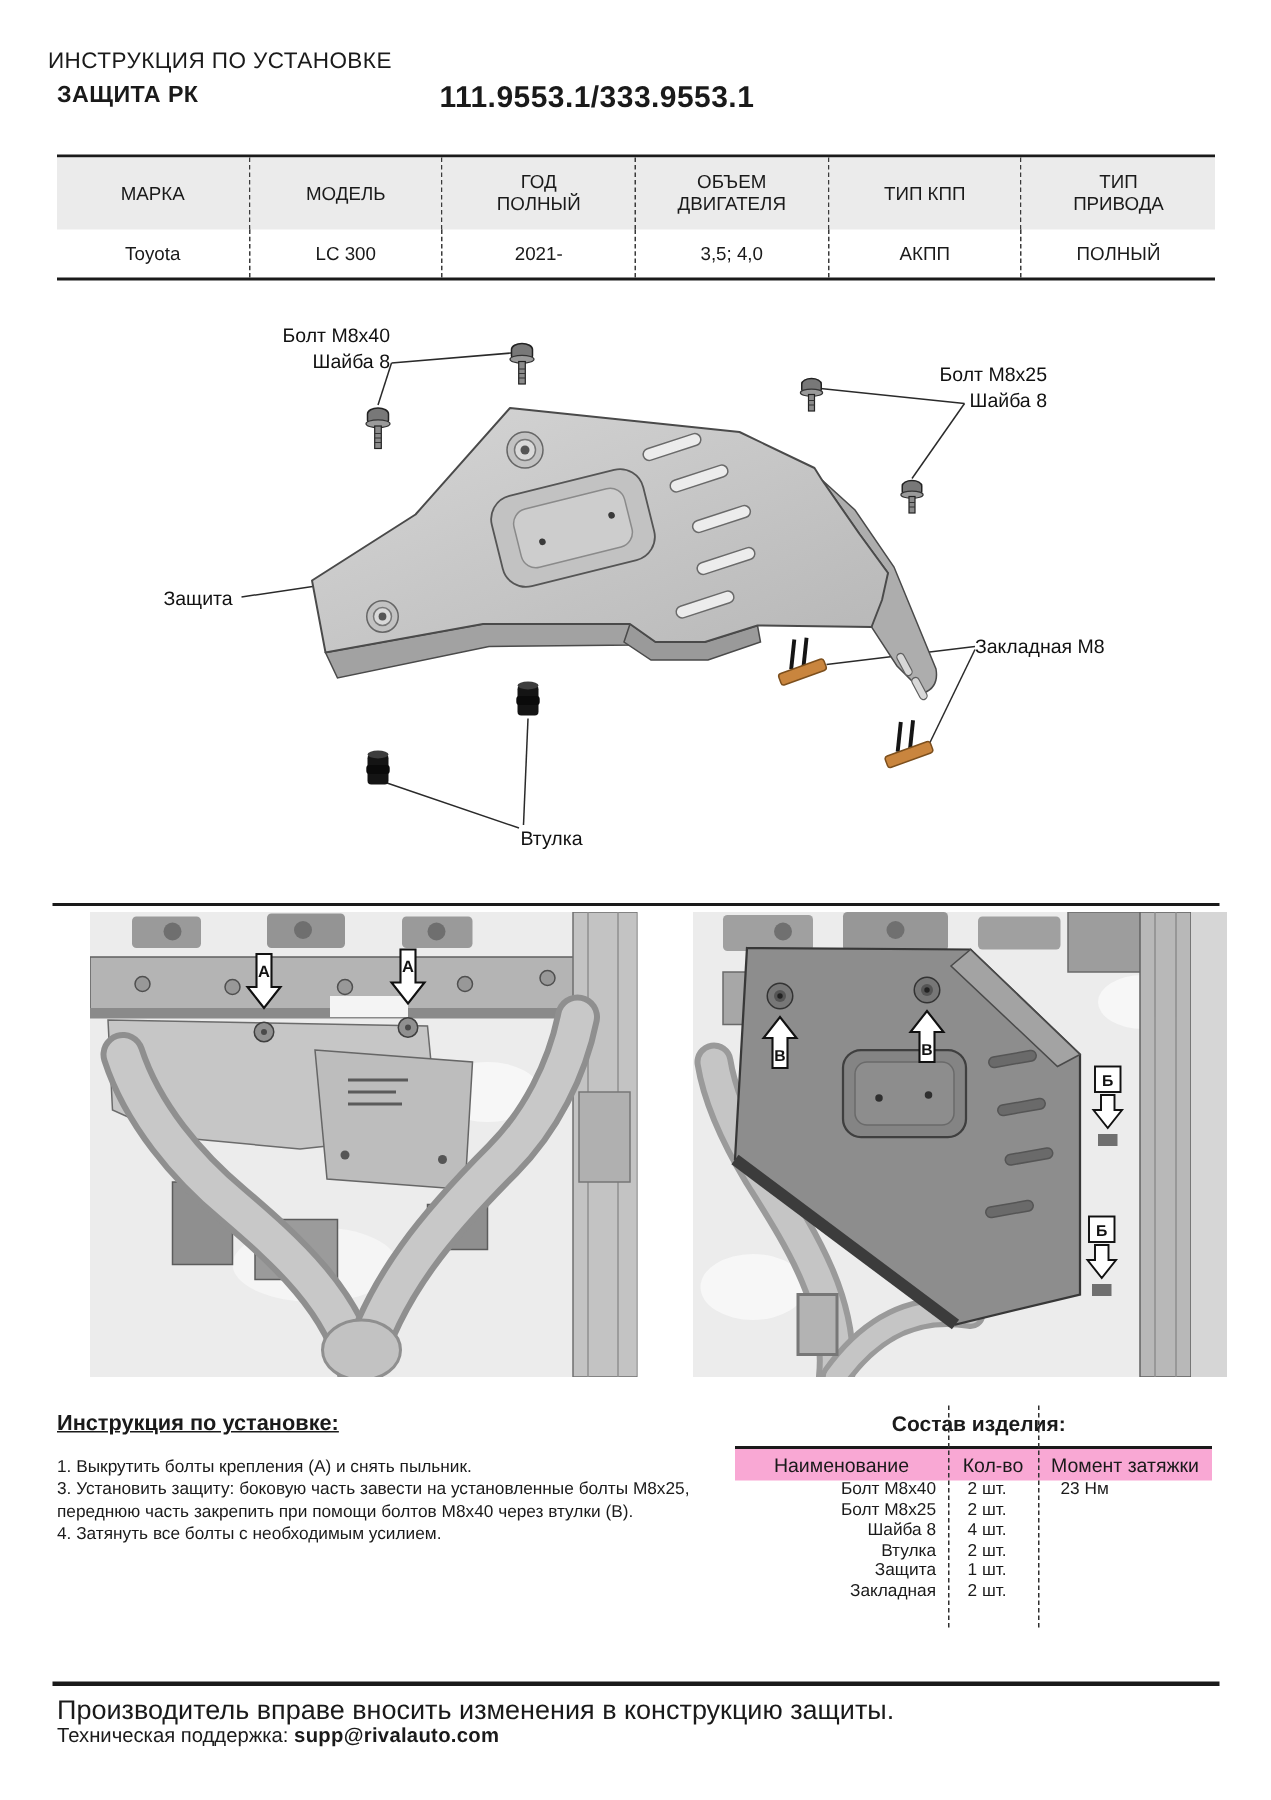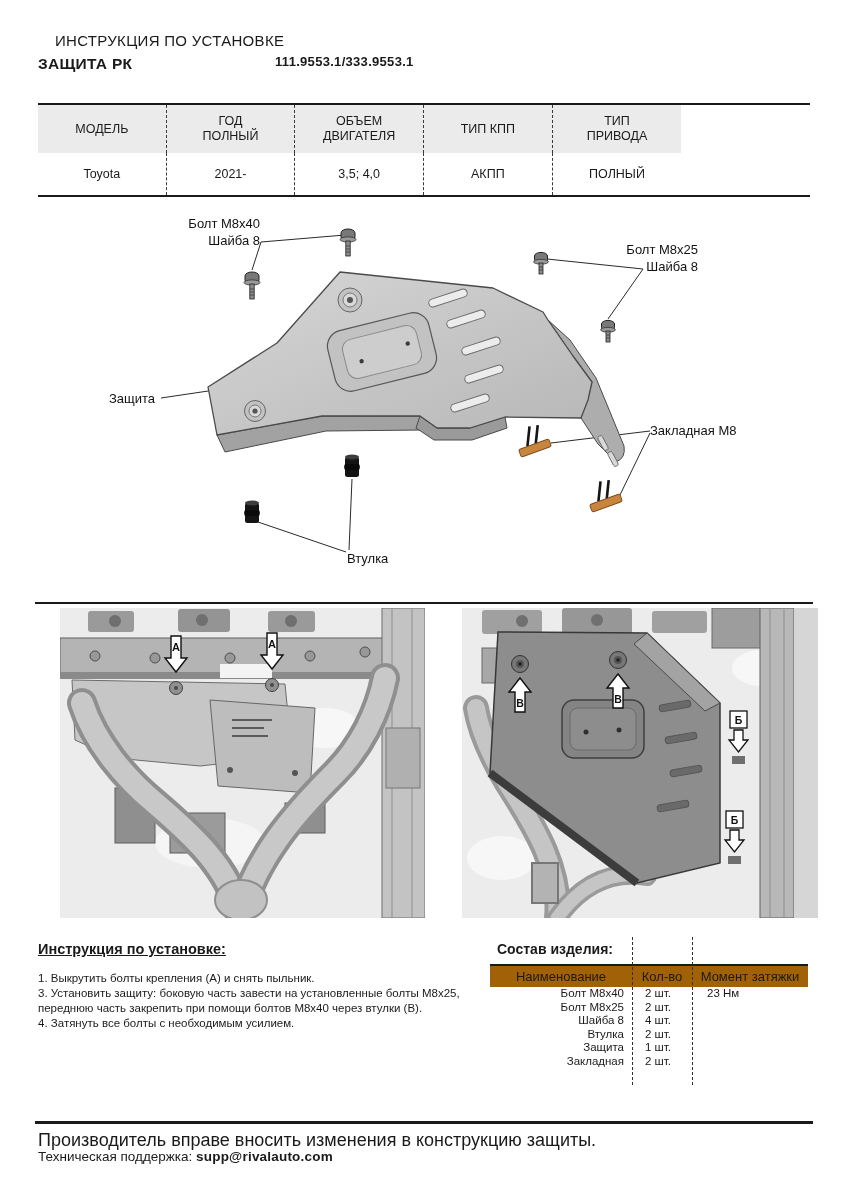--- a/index.html
+++ b/index.html
@@ -1,45 +1,45 @@
 <!DOCTYPE html>
 <html><head>
 <meta charset="utf-8">
 <style>
   html,body{margin:0;padding:0;background:#fff;}
   .page{position:relative;width:847px;height:1200px;background:#ffffff;overflow:hidden;
         font-family:"Liberation Sans",sans-serif;color:#1a1a1a;}
   .abs{position:absolute;}
   
-  .hdr1{left:55px;top:32px;font-size:15px;letter-spacing:.3px;}
+  .hdr1{left:32px;top:32px;font-size:15px;letter-spacing:.3px;}
   .hdr2{left:38px;top:55px;font-size:15.5px;font-weight:bold;letter-spacing:.3px;}
-  .hdrpn{left:275px;top:54px;font-size:13px;font-weight:bold;letter-spacing:.3px;}
+  .hdrpn{left:293px;top:54px;font-size:20px;font-weight:bold;letter-spacing:.3px;}
   
   .spec{left:38px;top:103px;width:772px;border-top:2px solid #1a1a1a;border-bottom:2px solid #1a1a1a;}
   .spec-row{display:grid;grid-template-columns:repeat(6,1fr);}
   .spec-th{background:#ebebeb;height:48px;display:flex;align-items:center;justify-content:center;
            text-align:center;font-size:12.5px;white-space:pre-line;line-height:15px;border-right:1px dashed #3a3a3a;}
-  .spec-td{height:42px;display:flex;align-items:center;justify-content:center;font-size:12.5px;
+  .spec-td{height:32px;display:flex;align-items:center;justify-content:center;font-size:12.5px;
            border-right:1px dashed #3a3a3a;}
   .spec-th:last-child,.spec-td:last-child{border-right:none;}
   
   .rule-mid{left:35px;top:602px;width:778px;height:2px;background:#1a1a1a;}
   .rule-bot{left:35px;top:1121px;width:778px;height:2.5px;background:#1a1a1a;}
   
   .photoL{left:60px;top:608px;}
   .photoR{left:462px;top:608px;}
   
   .inst{left:38px;top:941px;width:454px;}
   .inst h3{margin:0 0 14px 0;font-size:14.5px;text-decoration:underline;}
   .inst p{margin:0;font-size:11.5px;line-height:15px;}
   
   .comp{left:490px;top:941px;width:318px;}
-  .comp h3{margin:0 0 0 7px;font-size:14px;}
+  .comp h3{margin:0 0 0 7px;font-size:14px;text-align:center;}
   .comp-tbl{margin-top:7px;border-top:2px solid #1a1a1a;}
-  .comp-head{display:grid;grid-template-columns:142px 60px 116px;background:#a16207;height:21px;}
+  .comp-head{display:grid;grid-template-columns:142px 60px 116px;background:#f9a8d4;height:21px;}
   .comp-head div{font-size:13px;display:flex;align-items:center;justify-content:center;}
   .comp-row{display:grid;grid-template-columns:142px 60px 116px;height:13.5px;}
   .comp-row div{font-size:11.5px;line-height:13.5px;}
   .c-name{text-align:right;padding-right:8px;}
   .c-qty{padding-left:13px;}
   .c-trq{padding-left:15px;}
   .dash-v{position:absolute;width:0;border-left:1.3px dashed #2f2f2f;top:-4px;height:148px;}
   
   .ft1{left:38px;top:1130px;font-size:18px;}
   .ft2{left:38px;top:1149px;font-size:13.5px;}
@@ -50,31 +50,33 @@
 <body>
 
 <div class="page">
 
   <div class="abs hdr1">ИНСТРУКЦИЯ ПО УСТАНОВКЕ</div>
   <div class="abs hdr2">ЗАЩИТА РК</div>
   <div class="abs hdrpn">111.9553.1/333.9553.1</div>
 
   <div class="abs spec">
     <div class="spec-row">
+      <div class="spec-th">МАРКА</div>
       <div class="spec-th">МОДЕЛЬ</div>
       <div class="spec-th">ГОД
 ПОЛНЫЙ</div>
       <div class="spec-th">ОБЪЕМ
 ДВИГАТЕЛЯ</div>
       <div class="spec-th">ТИП КПП</div>
       <div class="spec-th">ТИП
 ПРИВОДА</div>
     </div>
     <div class="spec-row">
       <div class="spec-td">Toyota</div>
+      <div class="spec-td">LC 300</div>
       <div class="spec-td">2021-</div>
       <div class="spec-td">3,5; 4,0</div>
       <div class="spec-td">АКПП</div>
       <div class="spec-td">ПОЛНЫЙ</div>
     </div>
   </div>
 
   <svg class="abs" style="left:0;top:200px;" width="847" height="403" viewBox="0 0 847 403">
     <defs>
       <linearGradient id="plateGrad" x1="0" y1="0" x2="1" y2="1">

